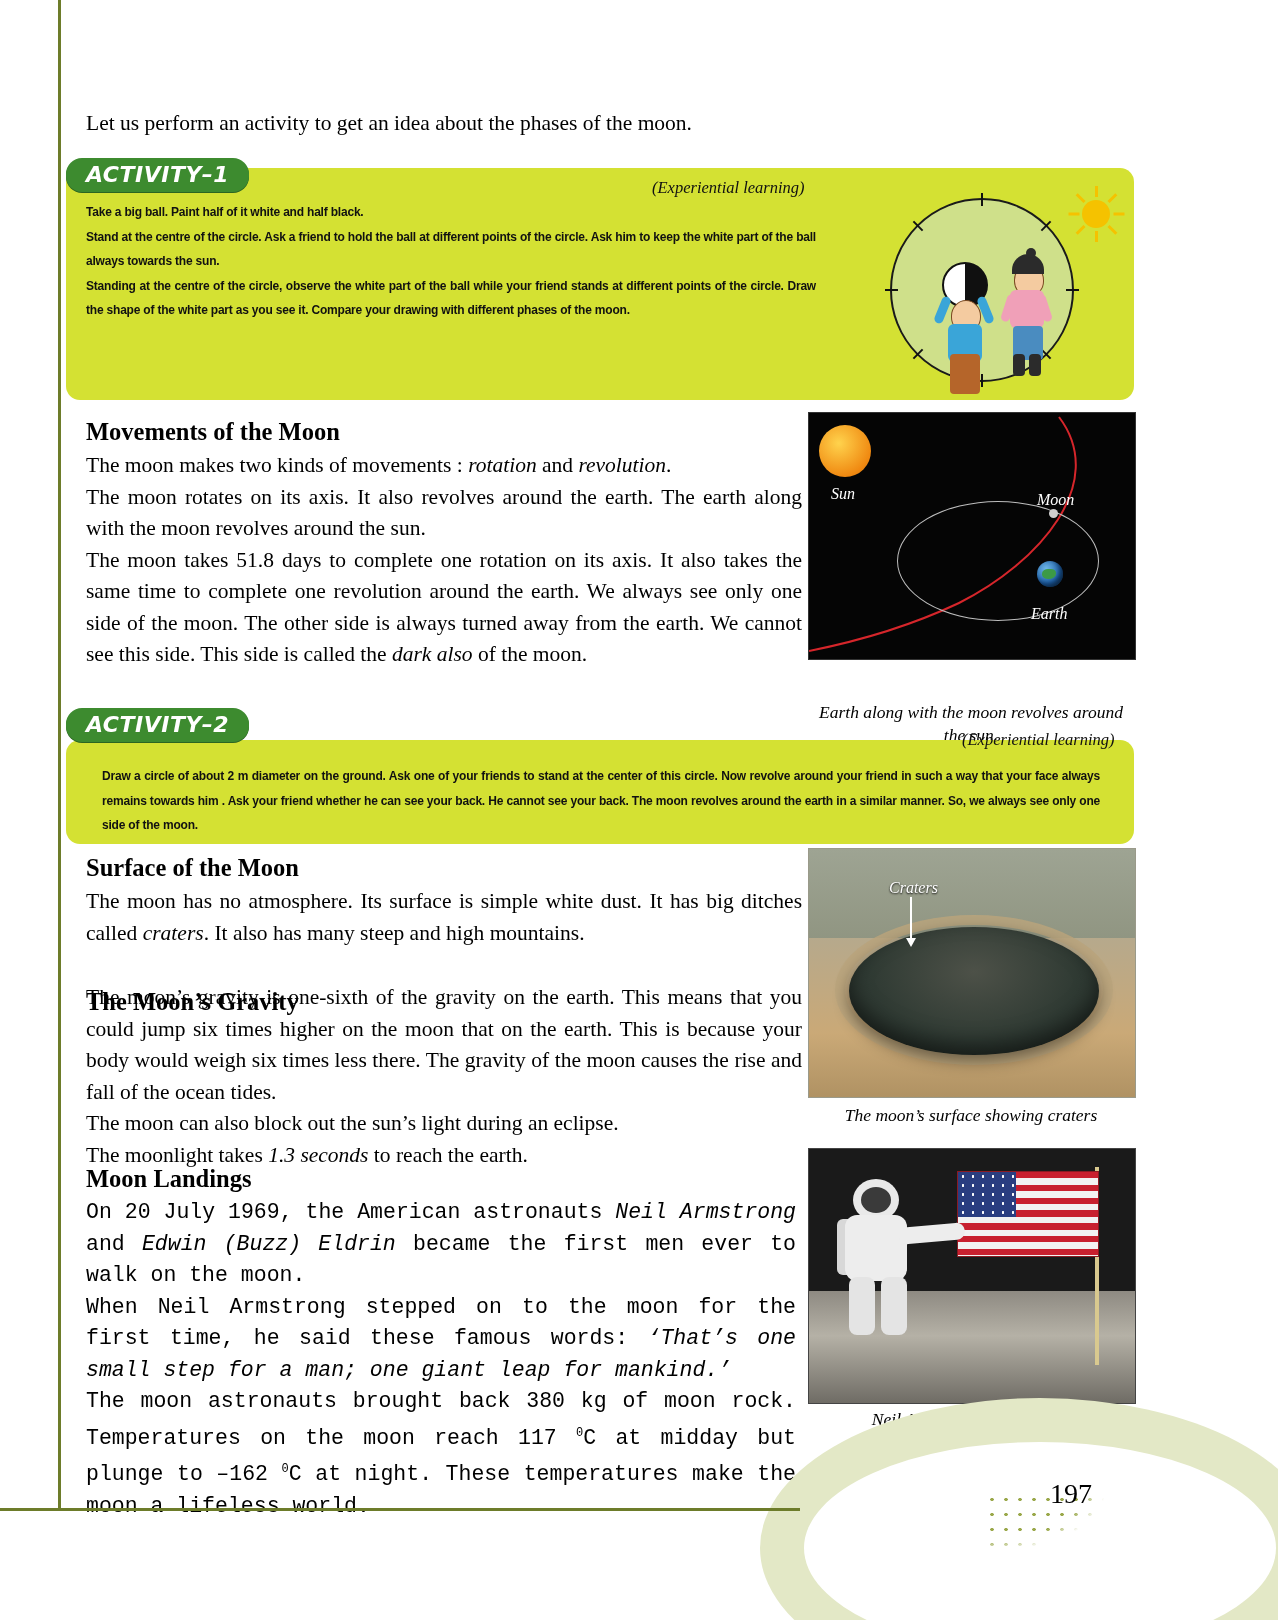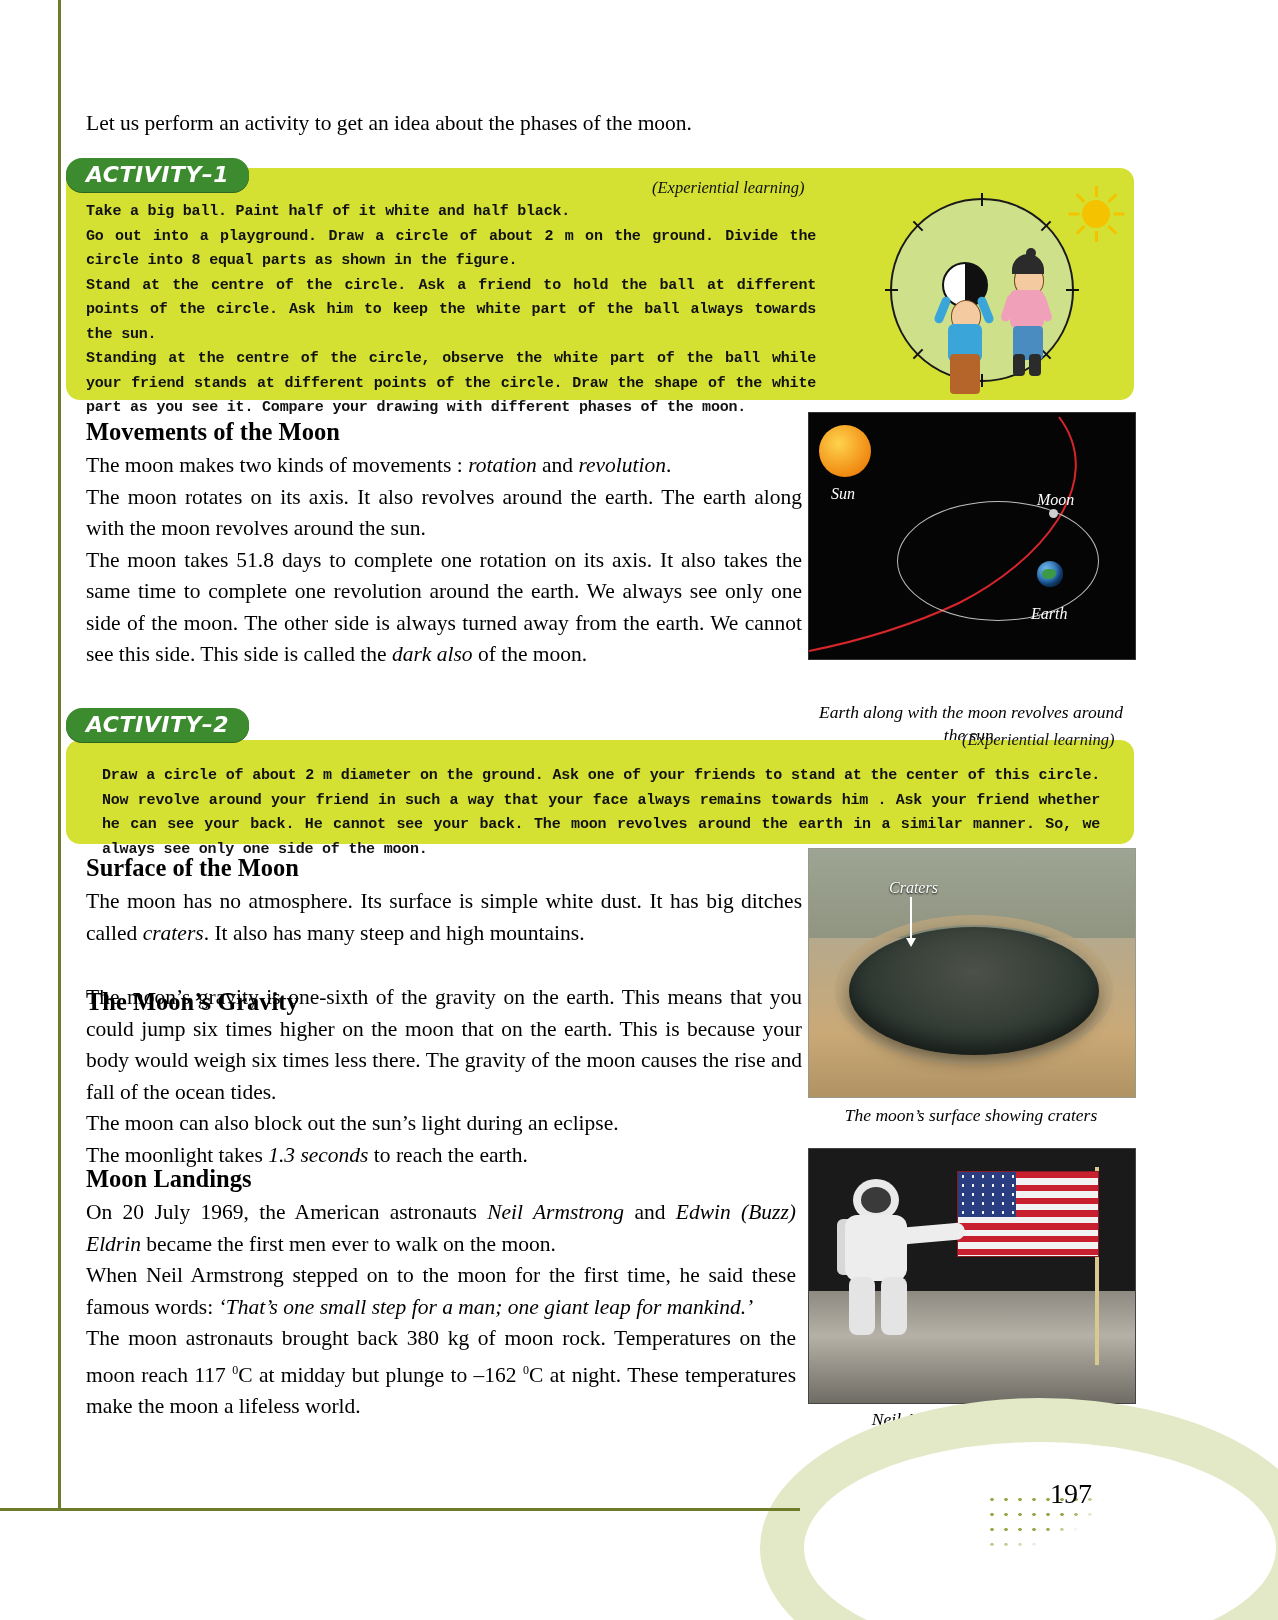--- a/index.html
+++ b/index.html
@@ -70,22 +70,22 @@
     position: absolute;
     font-style: italic;
     font-size: 16.5px;
     color: #111;
   }
   #exp1 { left: 652px; top: 178px; }
   #exp2 { left: 962px; top: 730px; }
 
   .activity-text {
     position: absolute;
-    font-family: Liberation Mono, monospace;
-    font-size: 15px;
+    font-family: Liberation Sans, sans-serif;
+    font-size: 12px;
     font-weight: bold;
     line-height: 24.5px;
     color: #111;
     letter-spacing: -0.2px;
   }
   #activity1-text { left: 86px; top: 200px; width: 730px; }
   #activity2-text { left: 86px; top: 748px; width: 1030px; text-align: justify; }
   #activity2-text p { margin: 16px; }
   #activity1-text p { margin: 0 0 0 0; }
   #activity1-text p.just { text-align: justify; }
@@ -193,21 +193,21 @@
   #h-movements { left: 86px; top: 418px; }
   #p-movements { left: 86px; top: 450px; width: 716px; }
 
   #h-surface { left: 86px; top: 854px; }
   #p-surface { left: 86px; top: 886px; width: 716px; }
 
   #h-gravity { left: 86px; top: 988px; }
   #p-gravity { left: 86px; top: 982px; width: 716px; }
 
   #h-landings { left: 86px; top: 1165px; }
-  #p-landings { left: 86px; top: 1197px; width: 710px; }
+  #p-landings { left: 86px; top: 1197px; width: 710px; font-family: Liberation Mono, monospace; }
 
   
   .fig-orbit {
     position: absolute;
     left: 808px;
     top: 412px;
     width: 326px;
     height: 246px;
     background: #050505;
     border: 1px solid #333;
@@ -456,21 +456,20 @@
 
   <div class="left-rule"></div>
 
   <div class="intro">Let us perform an activity to get an idea about the phases of the moon.</div>
 
   <div class="activity-box" id="activity1-box"></div>
   <div class="activity-tab" id="activity1-tab">ACTIVITY–1</div>
   <div class="exp-learning" id="exp1">(Experiential learning)</div>
   <div class="activity-text" id="activity1-text">
     <p>Take a big ball. Paint half of it white and half black.</p>
-    <p class="just">Go out into a playground. Draw a circle of about 2 m on the ground. Divide the circle into 8 equal parts as shown in the figure.</p>
     <p class="just">Stand at the centre of the circle. Ask a friend to hold the ball at different points of the circle. Ask him to keep the white part of the ball always towards the sun.</p>
     <p class="just">Standing at the centre of the circle, observe the white part of the ball while your friend stands at different points of the circle. Draw the shape of the white part as you see it. Compare your drawing with different phases of the moon.</p>
   </div>
 
   <div class="act1-figure">
     <div class="sun-icon">
       <div class="sun-core"></div>
       <div class="sun-ray" style="transform:rotate(0deg)"></div>
       <div class="sun-ray" style="transform:rotate(45deg)"></div>
       <div class="sun-ray" style="transform:rotate(90deg)"></div>

